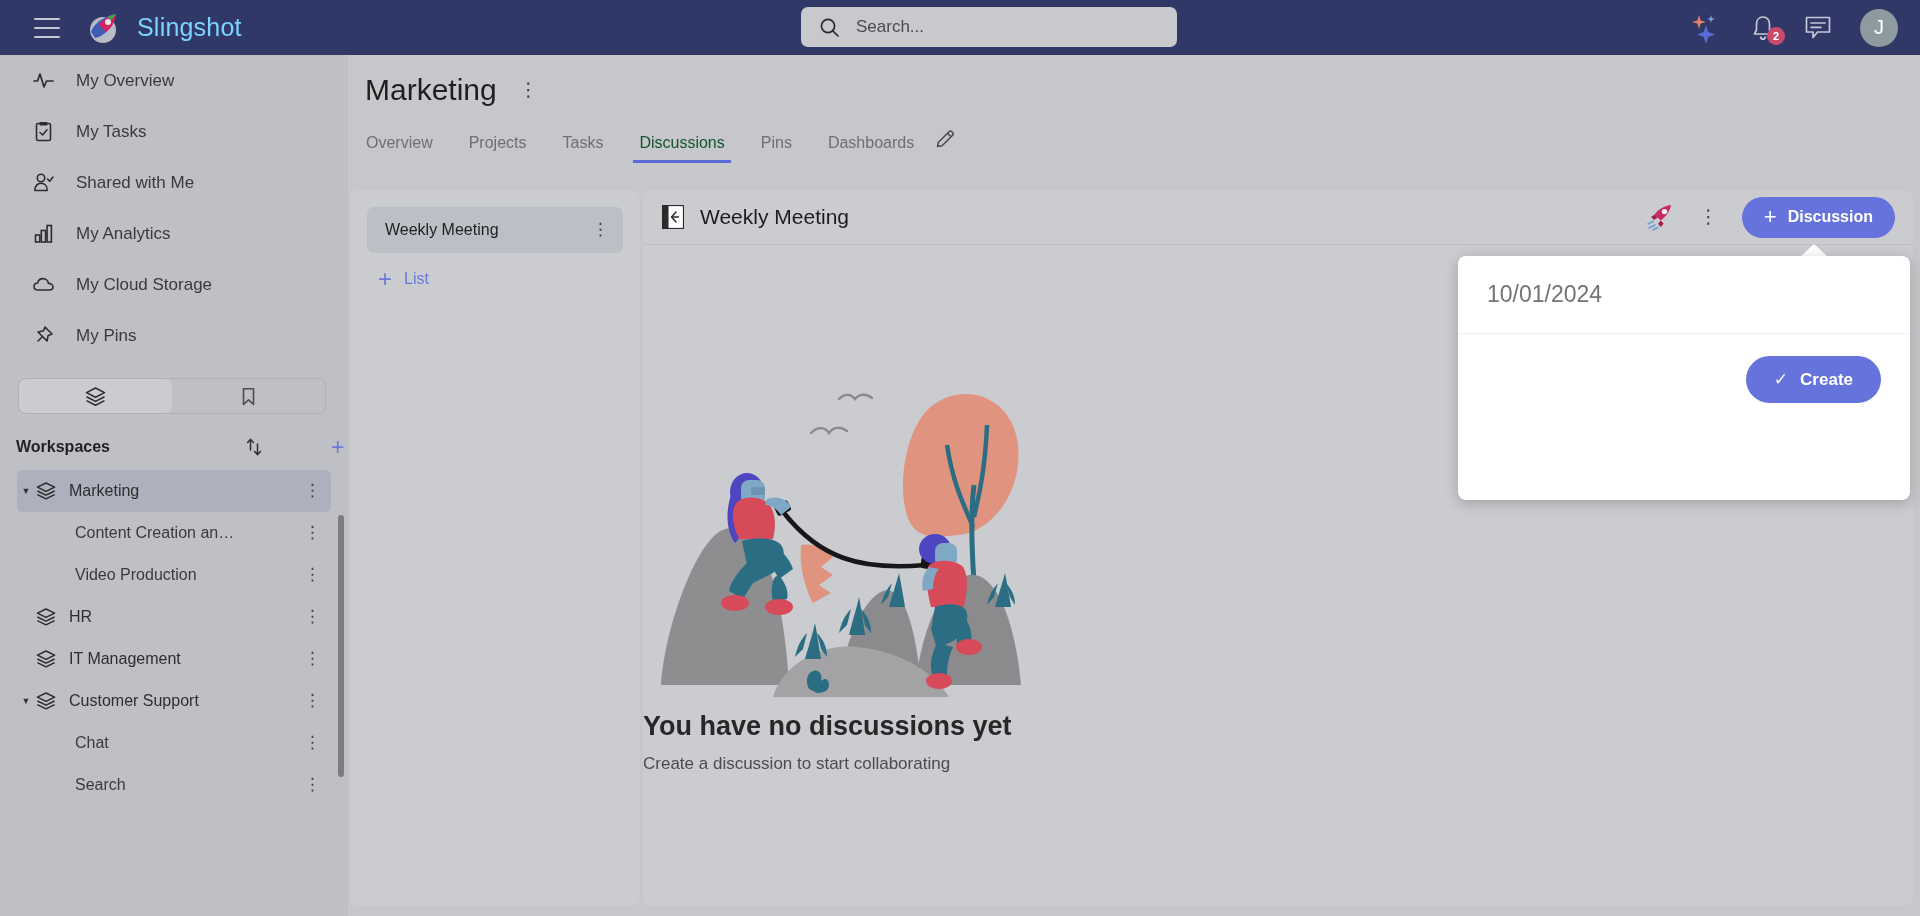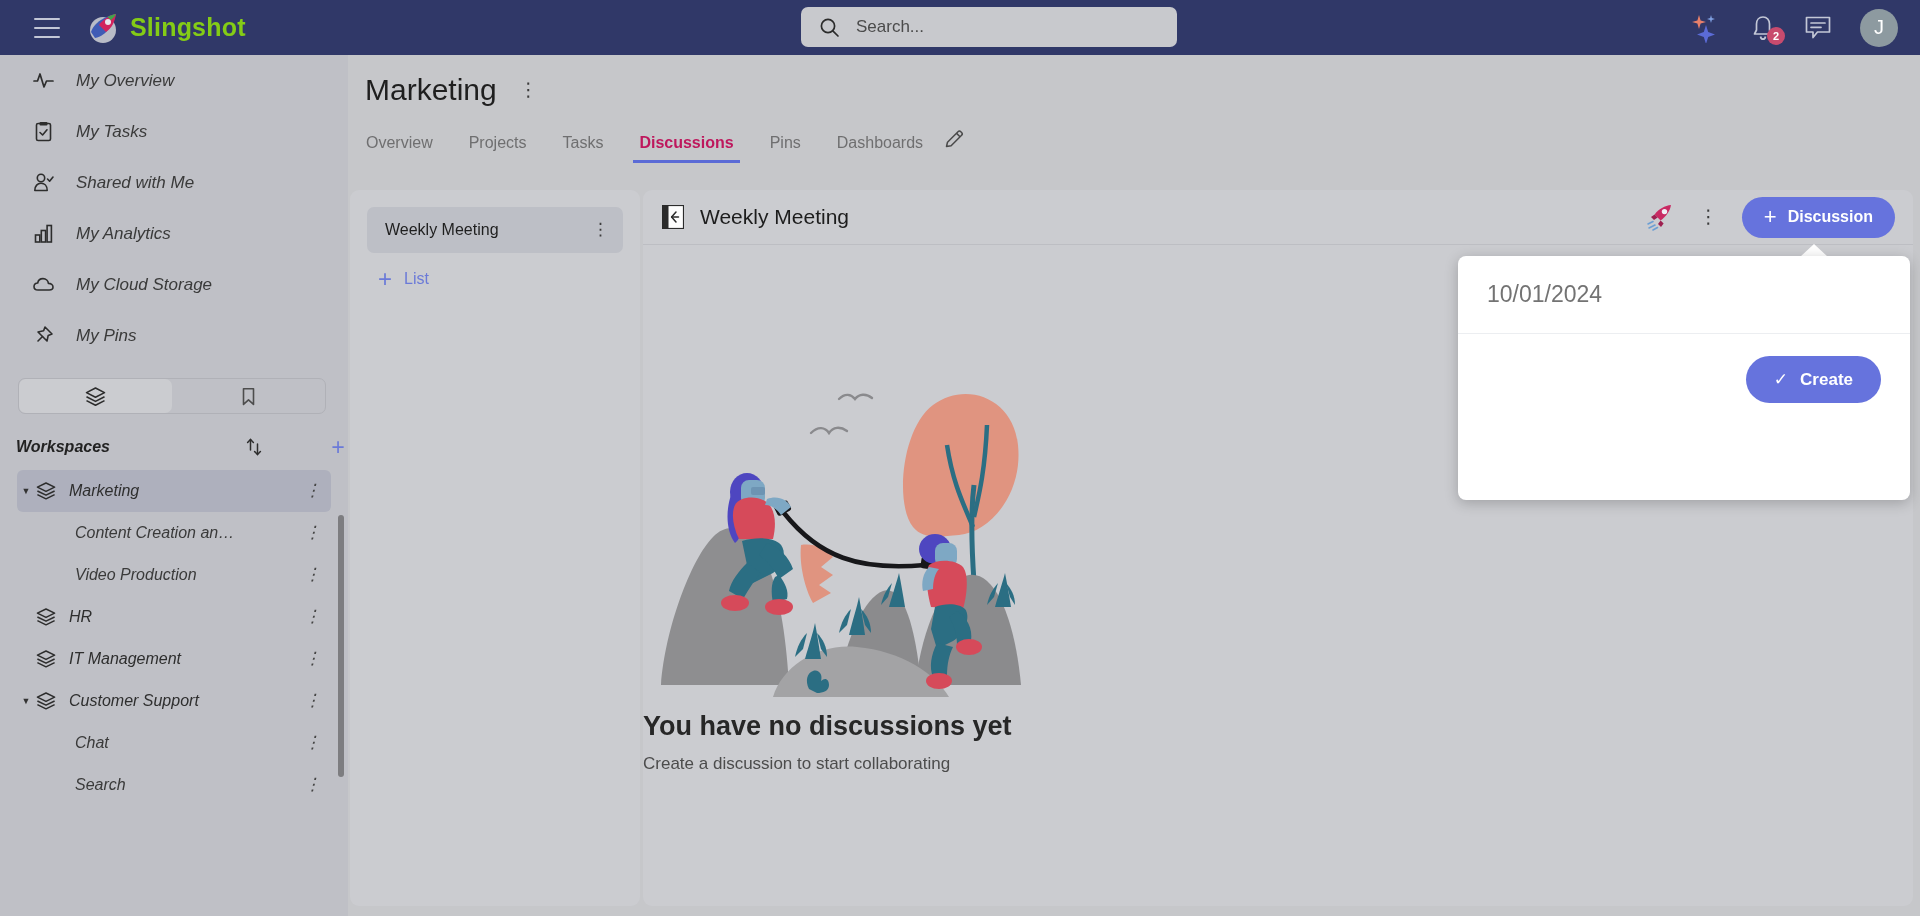--- a/index.html
+++ b/index.html
@@ -20,22 +20,22 @@
   }
   .hamburger {
     margin-left: 34px; width: 26px; height: 20px;
     display: flex; flex-direction: column; justify-content: space-between;
     cursor: pointer;
   }
   .hamburger span { display: block; height: 2px; background: #c3c7d6; border-radius: 1px; }
   .brand { display: flex; align-items: center; margin-left: 26px; cursor: pointer; }
   .brand-logo { width: 34px; height: 34px; }
   .brand-name {
-    color: #84cc16; font-size: 25px; font-weight: bold;
-    letter-spacing: .2px; margin-left: 10px;
+    color: #7dd3fc; font-size: 25px; font-weight: normal;
+    letter-spacing: .2px; margin-left: 17px;
   }
   .search-wrap {
     position: absolute; left: 773px; top: 7px;
     width: 376px; height: 40px; margin-left: 28px;
   }
   .search-box {
     width: 100%; height: 100%;
     background: #c8c9cd; border-radius: 7px;
     display: flex; align-items: center; padding-left: 18px; cursor: text;
   }
@@ -57,21 +57,20 @@
     font-size: 20px; display: flex; align-items: center; justify-content: center;
     cursor: pointer;
   }
 
   
   .sidebar {
     position: absolute; left: 0; top: 55px;
     width: 348px; height: 861px;
     background: #bfc0c6;
     overflow: hidden;
-    font-style: italic;
   }
   .nav-item {
     height: 51px; display: flex; align-items: center;
     padding-left: 30px; cursor: pointer;
   }
   .nav-item .ico { width: 26px; display: flex; align-items: center; justify-content: center; }
   .nav-item .lbl { font-size: 17px; color: #3a3a3a; margin-left: 20px; }
 
   .toggle-group {
     margin: 17px 22px 0 18px;
@@ -125,21 +124,21 @@
   .page-title { font-size: 30px; color: #1f1f1f; }
   .title-dots {
     margin-left: 22px; font-size: 19px; color: #3b3b3b; line-height: 6px;
     text-align: center; cursor: pointer;
   }
   .tabs { display: flex; align-items: flex-end; padding-left: 18px; margin-top: 16px; height: 40px; }
   .tab {
     font-size: 16px; color: #6f6f70; margin-right: 36px; cursor: pointer;
     position: relative; padding-bottom: 11px;
   }
-  .tab.active { color: #be185d; font-weight: bold; }
+  .tab.active { color: #14532d; font-weight: normal; }
   .tab.active:after {
     content: ""; position: absolute; left: -6px; right: -6px; bottom: 0;
     height: 3px; background: #5b6bd6;
   }
   .tab-edit { cursor: pointer; padding-bottom: 9px; margin-left: -16px; }
 
   
   .list-panel {
     position: absolute; left: 350px; top: 190px;
     width: 290px; height: 716px;

